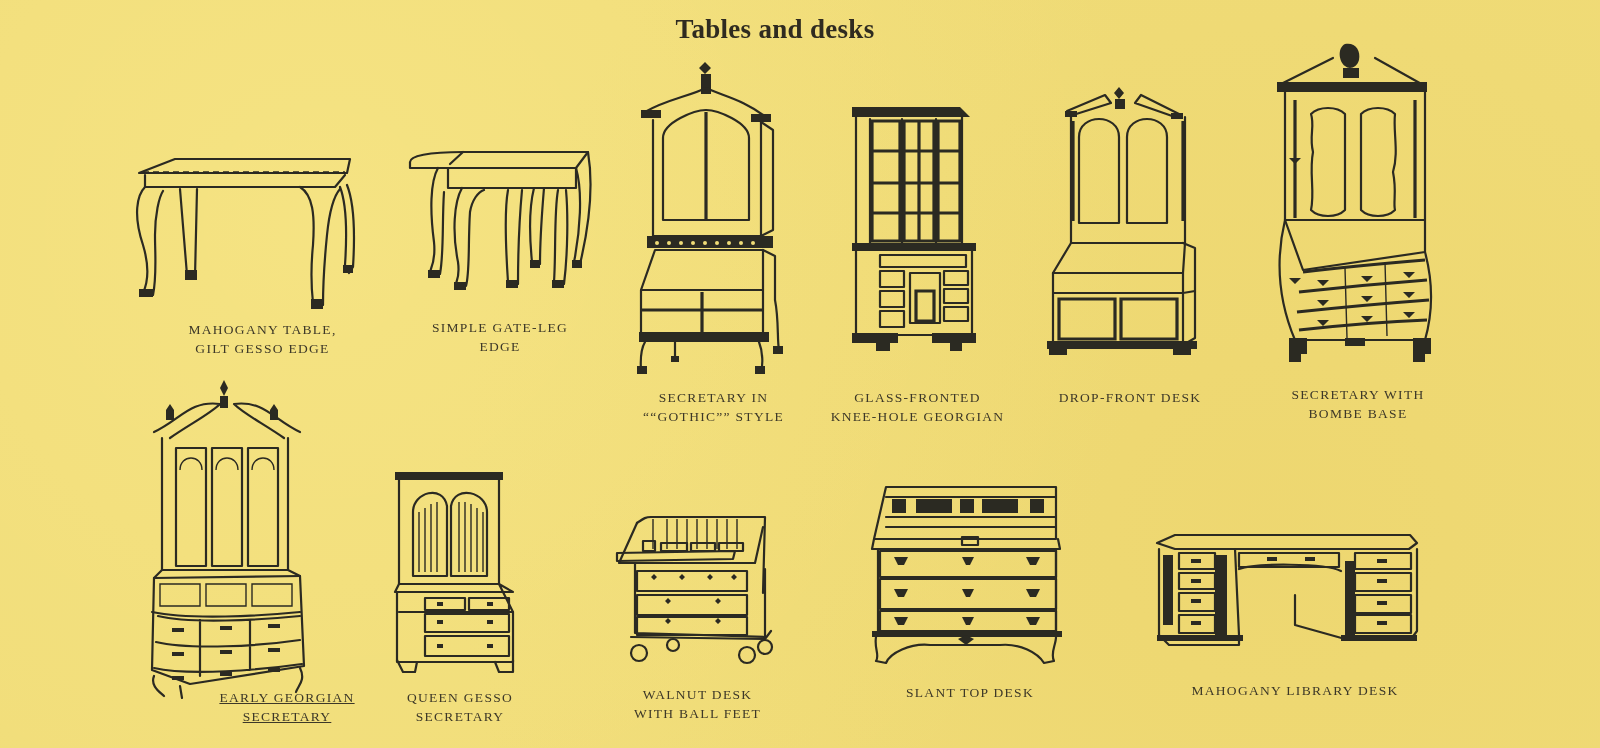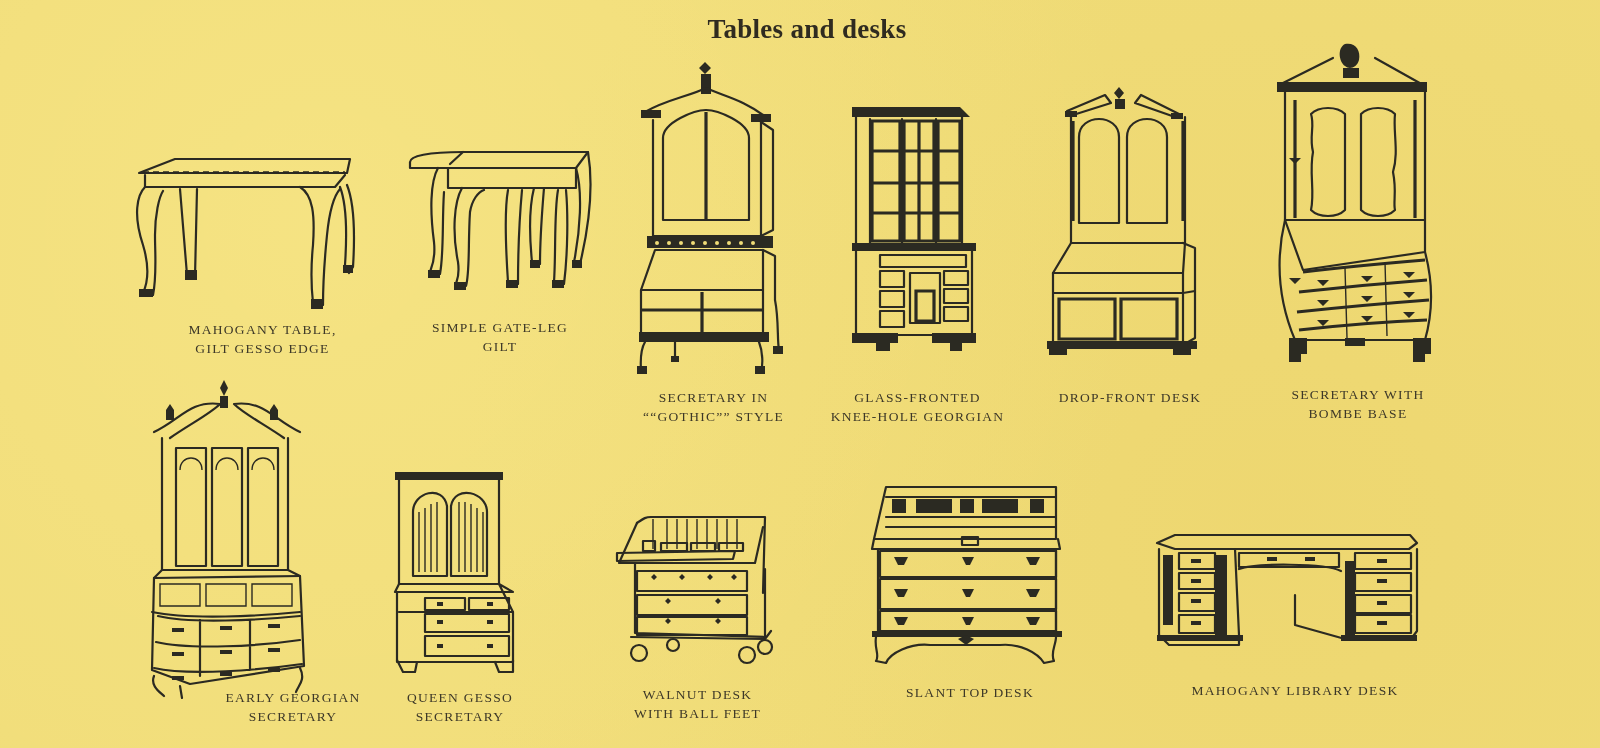--- a/index.html
+++ b/index.html
@@ -7,21 +7,21 @@
     width: 1600px; height: 748px; position: relative; overflow: hidden;
     background: #f0dc78;
     background-image:
       radial-gradient(circle at 20% 30%, rgba(255,240,150,0.35), transparent 60%),
       radial-gradient(circle at 80% 70%, rgba(230,200,90,0.25), transparent 60%);
     font-family: "Liberation Serif", "DejaVu Serif", serif;
     color: #3a3526;
   }
   .title {
     position: absolute; top: 14px; left: 0; width: 1550px; text-align: center;
-    font-size: 27px; font-weight: bold; letter-spacing: 0.3px; color: #2f2b20; padding-left: 32px;
+    font-size: 27px; font-weight: bold; letter-spacing: 0.3px; color: #2f2b20;
   }
   .caption {
     position: absolute; text-align: center; font-size: 13.5px;
     letter-spacing: 1.3px; line-height: 19px; color: #3d3828; white-space: nowrap;
   }
   .caption span { display: block; }
   .drawing { position: absolute; }
   .drawing svg { width: 100%; height: 100%; overflow: visible; }
   .ln { fill: none; stroke: #2b2a22; stroke-width: 2.2; stroke-linejoin: round; stroke-linecap: round; }
   .thin { fill: none; stroke: #2b2a22; stroke-width: 1.4; }
@@ -60,21 +60,21 @@
     <path class="ln" d="M30 16 C22 30 22 60 26 90 C28 110 22 118 22 120 L32 122 C36 100 34 70 36 40"></path>
     <path class="ln" d="M54 36 C46 50 44 80 50 110 C52 125 48 130 48 132 L58 134 C62 120 60 90 62 60 C64 48 70 40 76 38"></path>
     <path class="ln" d="M100 38 C96 60 98 100 100 130 L110 132 C110 100 112 60 114 38"></path>
     <path class="ln" d="M150 38 C146 60 148 100 146 130 L156 132 C160 100 160 60 158 38"></path>
     <path class="ln" d="M126 36 C120 60 122 90 124 110 L132 112 C132 90 134 60 136 36"></path>
     <path class="dk" d="M20 118 h12 v8 h-12z M46 130 h12 v8 h-12z M98 128 h12 v8 h-12z M144 128 h12 v8 h-12z M122 108 h10 v8 h-10z M164 108 h10 v8 h-10z"></path>
   </svg>
 </div>
 <div class="caption" style="left:420px;top:318px;width:160px;text-align:center;">
   <span>SIMPLE GATE-LEG</span>
-    <span>GILT</span>
+    <span>EDGE</span>
 </div>
 
 <div class="drawing" style="left:635px;top:60px;width:150px;height:315px;">
   <svg viewBox="0 0 150 315">
     <path class="dk" d="M70 2 l6 6 l-6 6 l-6 -6z M66 14 h10 v20 h-10z"></path>
     <path class="ln" d="M10 52 C30 40 55 36 71 28 C88 36 110 40 132 58"></path>
     <path class="dk" d="M6 50 h20 v8 h-20z M116 54 h20 v8 h-20z"></path>
     <path class="ln" d="M18 60 L18 176 L126 176 L126 62"></path>
     <path class="ln" d="M126 62 L138 70 L138 170 L126 176"></path>
     <path class="ln" d="M28 78 C28 62 60 50 71 50 C82 50 114 62 114 78 L114 160 L28 160 Z"></path>
@@ -173,21 +173,21 @@
     <path class="ln" d="M26 68 h30 v118 h-30z M62 68 h30 v118 h-30z M98 68 h30 v118 h-30z"></path>
     <path class="thin" d="M30 90 C30 74 52 74 52 90 M66 90 C66 74 88 74 88 90 M102 90 C102 74 124 74 124 90"></path>
     <path class="ln" d="M12 190 L4 198 L2 290 L40 304 L154 286 L150 196 L138 190"></path>
     <path class="ln" d="M4 198 L150 196 M2 232 C40 240 110 236 150 232"></path>
     <path class="thin" d="M10 204 h40 v22 h-40z M56 204 h40 v22 h-40z M102 204 h40 v22 h-40z"></path>
     <path class="ln" d="M8 236 C40 244 110 240 150 236 M6 262 C40 270 110 266 150 260 M4 288 C40 296 110 290 152 284 M50 240 L50 296 M100 240 L100 290"></path>
     <path class="dk" d="M22 248 h12 v4 h-12z M70 246 h12 v4 h-12z M118 244 h12 v4 h-12z M22 272 h12 v4 h-12z M70 270 h12 v4 h-12z M118 268 h12 v4 h-12z M22 296 h12 v4 h-12z M70 292 h12 v4 h-12z M118 288 h12 v4 h-12z"></path>
     <path class="ln" d="M4 296 C0 306 10 312 14 316 M30 306 L32 318 M150 288 C156 300 148 306 146 312"></path>
   </svg>
 </div>
-<div class="caption" style="left:213px;top:688px;width:160px;">
+<div class="caption" style="left:207px;top:688px;width:160px;text-decoration:underline;">
   <span>EARLY GEORGIAN</span>
     <span>SECRETARY</span>
 </div>
 
 <div class="drawing" style="left:395px;top:472px;width:125px;height:205px;">
   <svg viewBox="0 0 125 205">
     <path class="dk" d="M0 0 h108 v8 h-108z"></path>
     <path class="ln" d="M4 8 L4 112 L104 112 L104 8"></path>
     <path class="ln" d="M18 40 C18 20 48 12 52 34 L52 104 L18 104 Z M56 34 C60 12 92 20 92 40 L92 104 L56 104 Z"></path>
     <path class="thin" d="M24 40 v60 M30 36 v64 M36 32 v68 M42 30 v70 M64 30 v70 M70 30 v70 M76 32 v68 M82 36 v64 M88 40 v60"></path>

